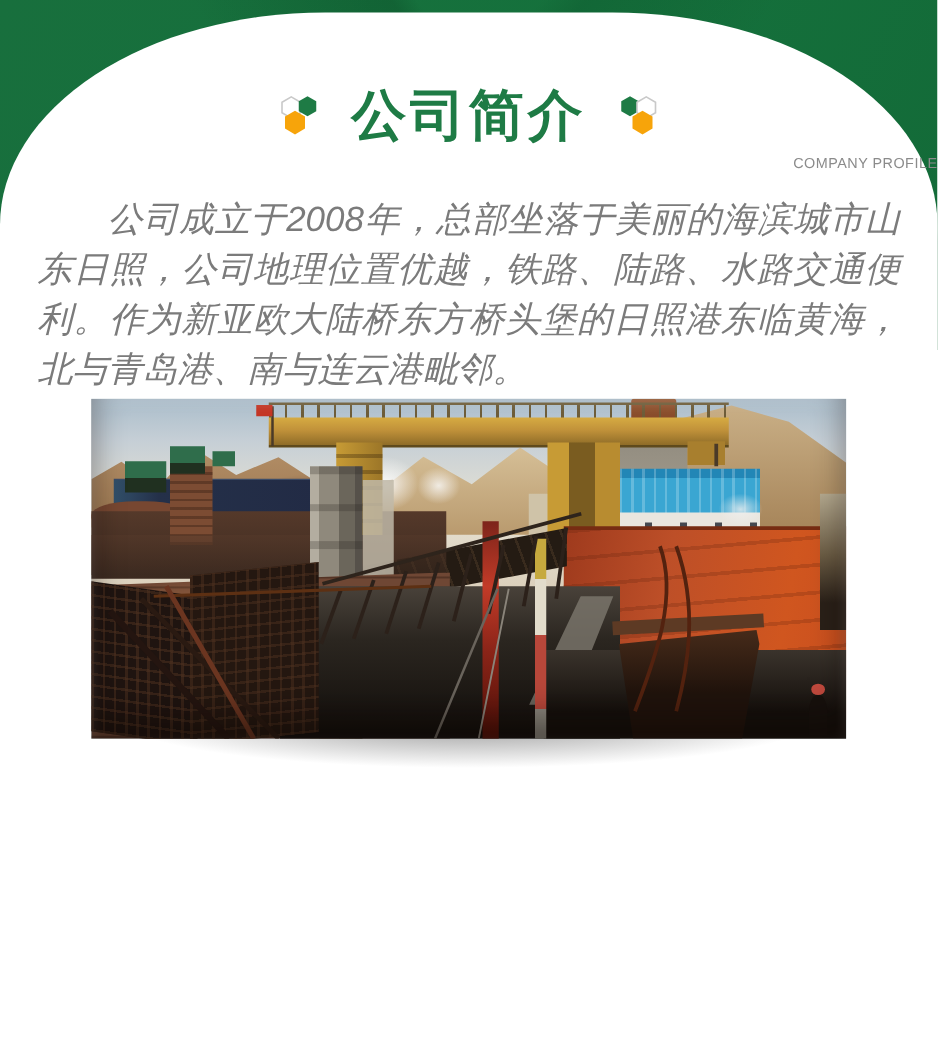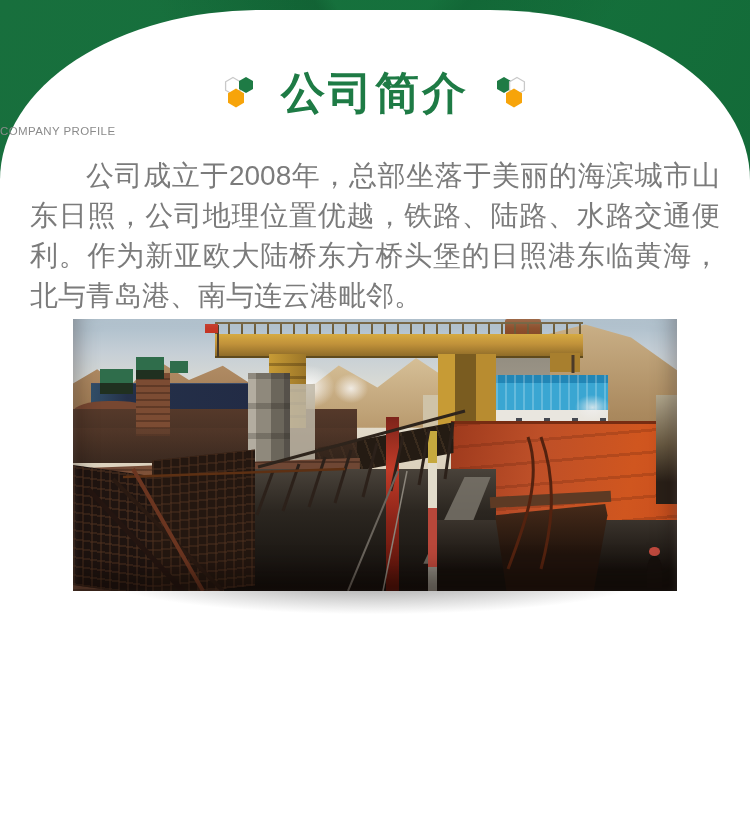--- a/index.html
+++ b/index.html
@@ -23,29 +23,29 @@
   .title-row{
     margin-top:58px;
     display:flex;align-items:center;justify-content:center;gap:24px;
   }
   .hex-icon{width:36px;height:38px;flex:0 0 auto;}
   .page-title{
     margin:0;font-size:44px;line-height:50px;font-weight:700;
     color:#1e7b45;letter-spacing:3px;
   }
   .page-subtitle{
-    margin-top:7px;text-align:left;
+    margin-top:7px;text-align:right;
     font-size:11.5px;letter-spacing:0.4px;color:#8b8b8b;
   }
   .intro{
     margin:19px 30px 0 30px;
     color:#7b7b7b;font-size:28px;line-height:40px;
     text-align:justify;
   }
-  .intro p{margin:0;text-indent:2em;}
+  .intro p{margin:0;text-indent:2em;font-style:italic;}
   
   .photo{
     position:relative;width:604px;height:272px;margin:3px auto 0 auto;
     overflow:hidden;background:#cfd6da;
   }
   .photo .ly{position:absolute;}
   .ph-sky{left:0;top:0;width:100%;height:62%;
     background:linear-gradient(180deg,#aabdcb 0%,#c6cfd6 20%,#dcdcd4 42%,#e4decf 58%,#d9ccb6 100%);}
   .ph-hills-right{left:62%;top:2%;width:38%;height:60%;
     clip-path:polygon(0 100%,5% 62%,18% 30%,38% 8%,60% 0,80% 8%,100% 28%,100% 100%);

